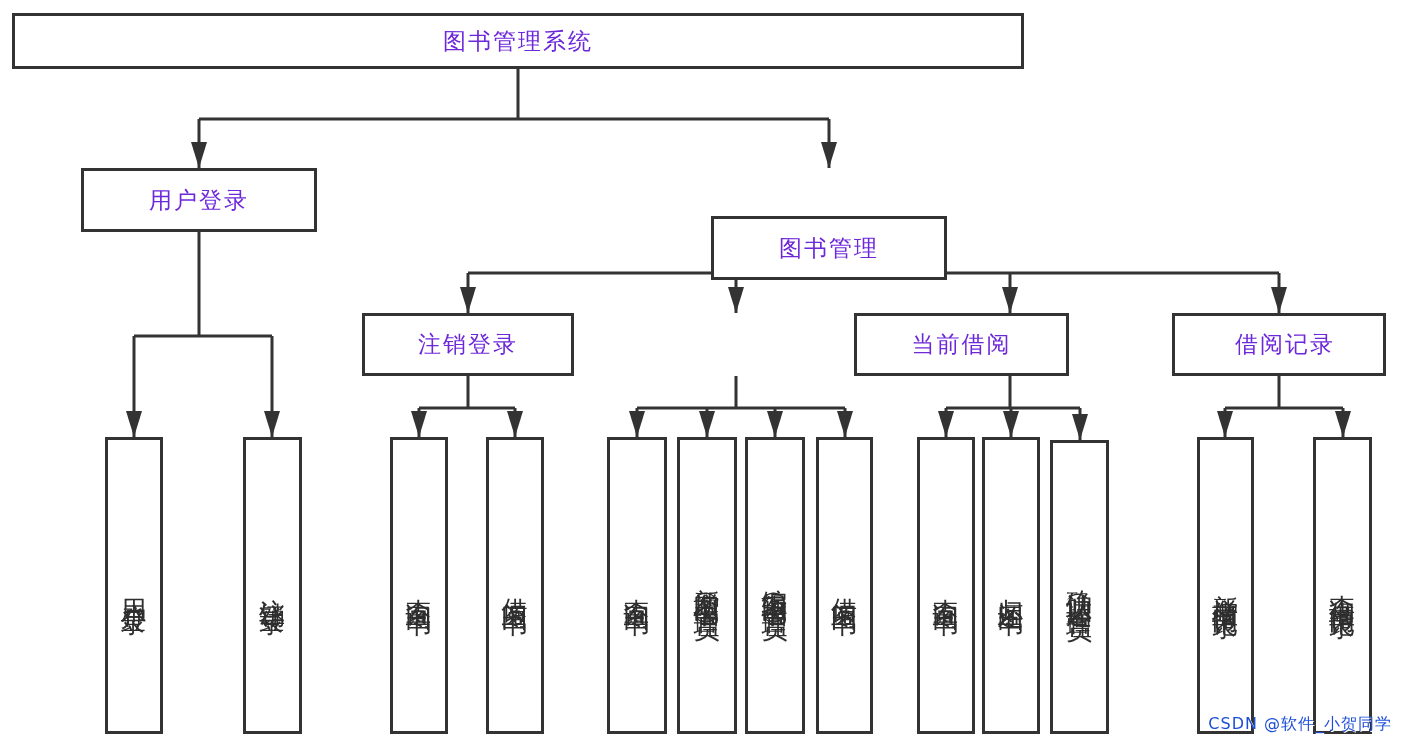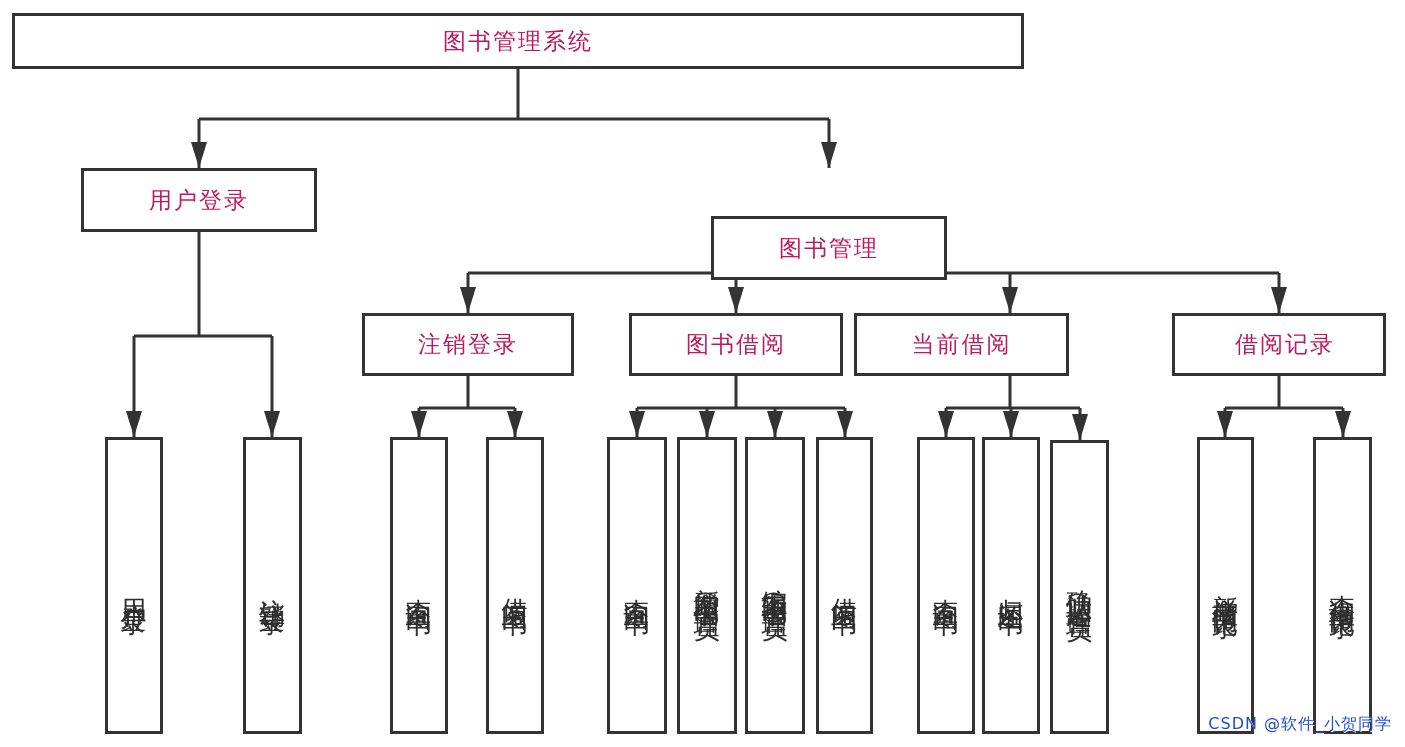--- a/index.html
+++ b/index.html
@@ -22,21 +22,21 @@
     height: 747px;
   }
   .node {
     position: absolute;
     box-sizing: border-box;
     border: 3px solid #333333;
     background: #ffffff;
     display: flex;
     align-items: center;
     justify-content: center;
-    color: #be185d;
+    color: #6d28d9;
     font-size: 23px;
     letter-spacing: 2px;
     white-space: nowrap;
   }
   .leaf {
     position: absolute;
     top: 437px;
     height: 297px;
     box-sizing: border-box;
     border: 3px solid #333333;
@@ -132,21 +132,20 @@
       <path d="M1343,408 V437" marker-end="url(#arrow)"></path>
     </g>
   </svg>
 
   <div class="node n-root">图书管理系统</div>
 
   <div class="node n-l2a">用户登录</div>
   <div class="node n-l2b">图书管理</div>
 
   <div class="node n-l3a">注销登录</div>
-  <div class="node n-l3b">图书借阅</div>
   <div class="node n-l3c">当前借阅</div>
   <div class="node n-l3d">借阅记录</div>
 
   <div class="leaf lf-01">用户登录</div>
   <div class="leaf lf-02">注销登录</div>
 
   <div class="leaf lf-03">查询图书</div>
   <div class="leaf lf-04">借阅图书</div>
 
   <div class="leaf lf-05">查询图书</div>

